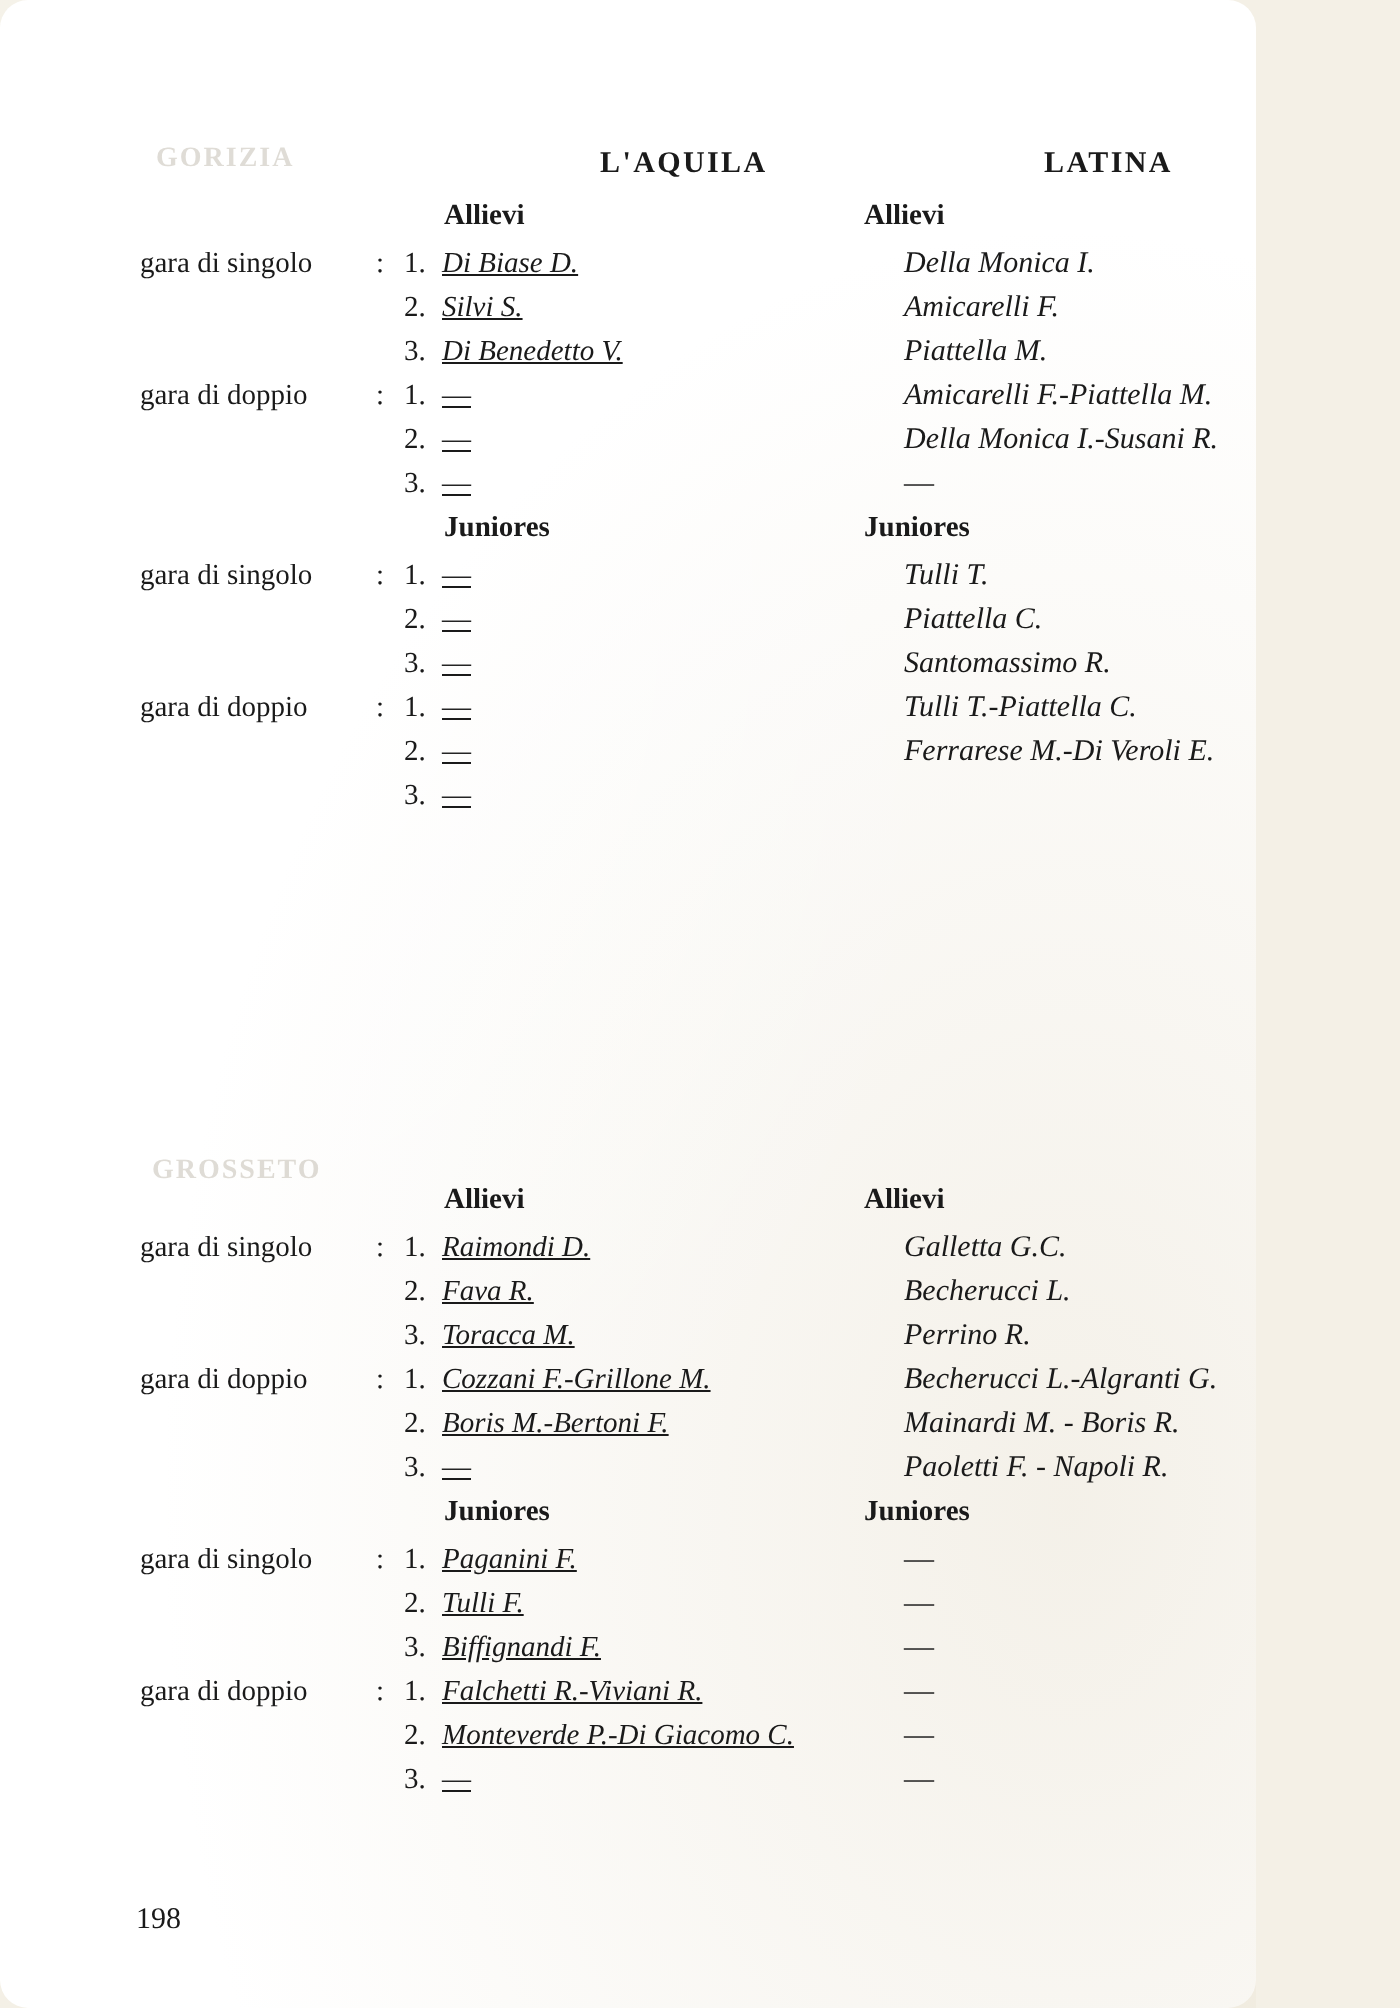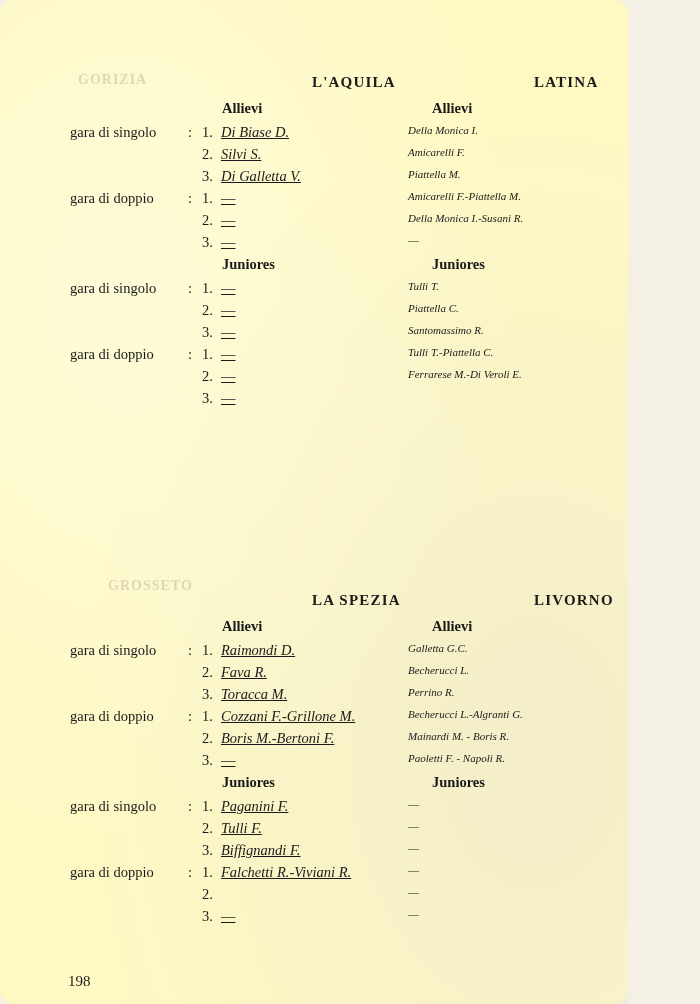--- a/index.html
+++ b/index.html
@@ -12,21 +12,21 @@
     background: #f4f0e6;
     font-family: "Liberation Serif", serif;
     color: #1a1a1a;
     position: relative;
     overflow: hidden;
   }
   .page {
     position: relative;
     width: 628px;
     height: 1004px;
-    background: #fef9c3;
+    background: #ffffff;
     border-radius: 14px;
   }
   
   .paper-tint {
     position: absolute;
     inset: 0;
     background:
       radial-gradient(ellipse at 20% 30%, rgba(255,255,255,0.35), rgba(255,255,255,0) 55%),
       radial-gradient(ellipse at 85% 75%, rgba(233,226,210,0.5), rgba(233,226,210,0) 60%);
     pointer-events: none;
@@ -34,21 +34,20 @@
 
   .block {
     position: absolute;
     left: 0;
     width: 700px;
   }
 
   .headers {
     position: relative;
     height: 26px;
-    margin-left: 12px;
   }
   .city-head {
     position: absolute;
     font-weight: bold;
     font-size: 15px;
     letter-spacing: 1.2px;
   }
   .city-head.c1 { left: 300px; }
   .city-head.c2 { left: 522px; }
 
@@ -87,57 +86,56 @@
   .name-c1 {
     position: absolute;
     left: 221px;
     font-style: italic;
     font-size: 14.5px;
     white-space: nowrap;
     text-decoration: underline;
   }
   .name-c2 {
     position: absolute;
-    left: 408px;
+    left: 452px;
     font-style: italic;
-    font-size: 11px;
+    font-size: 15px;
     white-space: nowrap;
   }
   .dash {
     font-style: normal;
     letter-spacing: 0px;
   }
 
   .page-number {
     position: absolute;
     left: 68px;
     top: 952px;
     font-size: 15px;
-    margin-top: 21px;
   }
 
   
   .ghost {
     position: absolute;
     color: rgba(150, 140, 120, 0.30);
     font-weight: bold;
     font-size: 14px;
     letter-spacing: 1px;
     pointer-events: none;
     user-select: none;
   }
 </style>
 </head>
 <body>
 
 <div class="page">
   <div class="paper-tint"></div>
   <div id="ghosts">
       <div class="ghost" style="left: 78px; top: 72px;">GORIZIA</div>
-      <div class="ghost" style="left: 76px; top: 578px; margin-left: 32px;">GROSSETO</div>
+      <div class="ghost" style="left: 76px; top: 578px;">GROSSETO</div>
     </div>
   <div id="content">
       <div class="block" style="top: 74px;">
         <div class="headers">
           <div class="city-head c1">L'AQUILA</div>
           <div class="city-head c2">LATINA</div>
         </div>
         <div class="cat-row">
           <div class="cat-label c1">Allievi</div>
           <div class="cat-label c2">Allievi</div>
@@ -149,21 +147,21 @@
           <span class="name-c1">Di Biase D.</span>
           <span class="name-c2">Della Monica I.</span>
         </div>
         <div class="entry-row">
           <span class="num">2.</span>
           <span class="name-c1">Silvi S.</span>
           <span class="name-c2">Amicarelli F.</span>
         </div>
         <div class="entry-row">
           <span class="num">3.</span>
-          <span class="name-c1">Di Galletta V.</span>
+          <span class="name-c1">Di Benedetto V.</span>
           <span class="name-c2">Piattella M.</span>
         </div>
         <div class="entry-row">
           <span class="race-label">gara di doppio</span>
           <span class="colon">:</span>
           <span class="num">1.</span>
           <span class="name-c1 dash">—</span>
           <span class="name-c2">Amicarelli F.-Piattella M.</span>
         </div>
         <div class="entry-row">
@@ -208,24 +206,20 @@
           <span class="num">2.</span>
           <span class="name-c1 dash">—</span>
           <span class="name-c2">Ferrarese M.-Di Veroli E.</span>
         </div>
         <div class="entry-row">
           <span class="num">3.</span>
           <span class="name-c1 dash">—</span>
         </div>
       </div>
       <div class="block" style="top: 592px;">
-        <div class="headers">
-          <div class="city-head c1">LA SPEZIA</div>
-          <div class="city-head c2">LIVORNO</div>
-        </div>
         <div class="cat-row">
           <div class="cat-label c1">Allievi</div>
           <div class="cat-label c2">Allievi</div>
         </div>
         <div class="entry-row">
           <span class="race-label">gara di singolo</span>
           <span class="colon">:</span>
           <span class="num">1.</span>
           <span class="name-c1">Raimondi D.</span>
           <span class="name-c2">Galletta G.C.</span>
@@ -280,20 +274,21 @@
         </div>
         <div class="entry-row">
           <span class="race-label">gara di doppio</span>
           <span class="colon">:</span>
           <span class="num">1.</span>
           <span class="name-c1">Falchetti R.-Viviani R.</span>
           <span class="name-c2 dash">—</span>
         </div>
         <div class="entry-row">
           <span class="num">2.</span>
+          <span class="name-c1">Monteverde P.-Di Giacomo C.</span>
           <span class="name-c2 dash">—</span>
         </div>
         <div class="entry-row">
           <span class="num">3.</span>
           <span class="name-c1 dash">—</span>
           <span class="name-c2 dash">—</span>
         </div>
       </div>
     </div>
   <div class="page-number">198</div>

